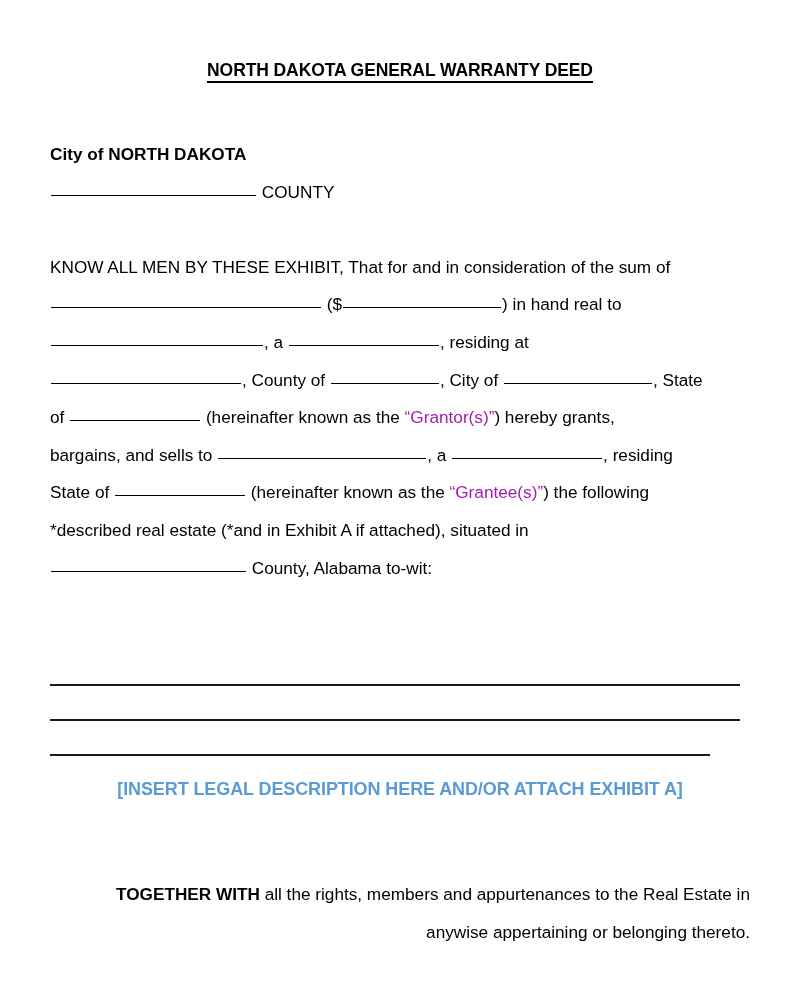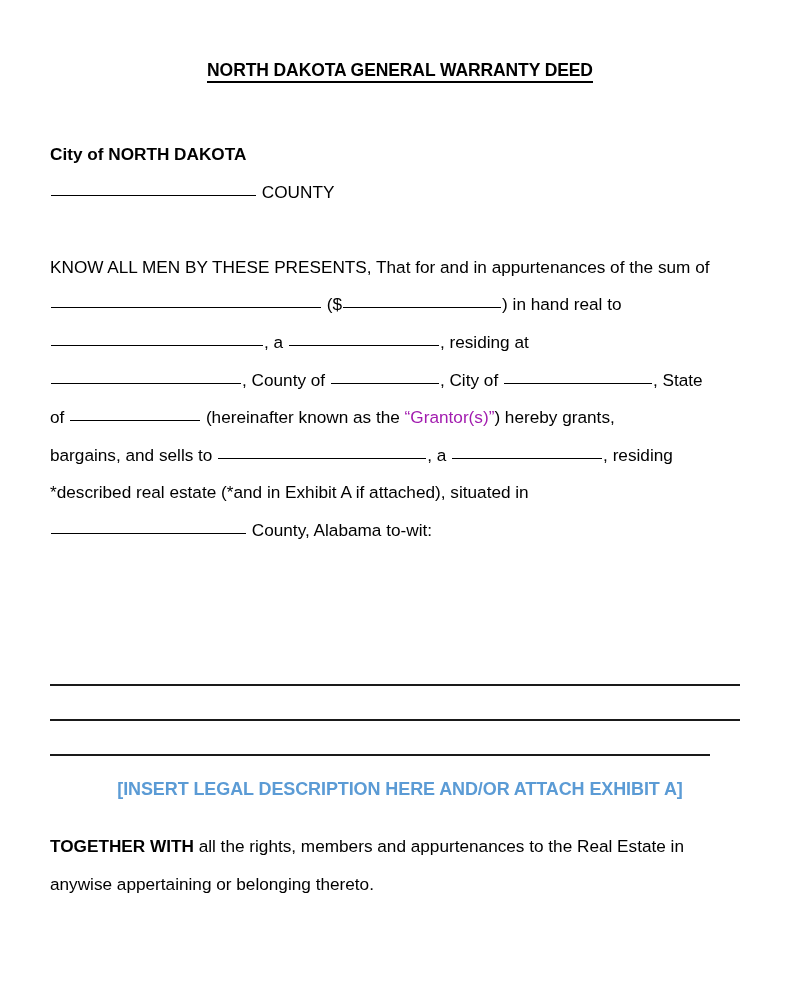--- a/index.html
+++ b/index.html
@@ -101,22 +101,23 @@
     text-align: center;
     font-size: 18px;
     font-weight: bold;
     color: #5b9bd5;
     letter-spacing: -0.1px;
   }
 
   .closing {
     position: absolute;
     left: 50px;
-    top: 828px;
+    top: 876px;
     width: 700px;
+    text-align: right;
   }
 </style>
 </head>
 <body>
 
 <div class="page">
 
   <div class="doc-title">
     <span>NORTH DAKOTA GENERAL WARRANTY DEED</span>
   </div>
@@ -128,21 +129,21 @@
     </div>
 
     <div class="line">
       <span class="blank" style="width:205px"></span>
       <span>COUNTY</span>
     </div>
 
     <div class="spacer"></div>
 
     <div class="line">
-      <span>KNOW ALL MEN BY THESE PRESENTS, That for and in appurtenances of the sum of</span>
+      <span>KNOW ALL MEN BY THESE EXHIBIT, That for and in consideration of the sum of</span>
     </div>
 
     <div class="line">
       <span class="blank" style="width:270px"></span>
       <span>($</span><span class="blank" style="width:158px"></span><span>) in hand real to</span>
     </div>
 
     <div class="line">
       <span class="blank" style="width:212px"></span><span>, a </span><span class="blank" style="width:150px"></span><span>, residing at</span>
     </div>
@@ -153,20 +154,23 @@
 
     <div class="line">
       <span>of </span><span class="blank" style="width:130px"></span><span> (hereinafter known as the </span><span class="blue">“Grantor(s)”</span><span>) hereby grants,</span>
     </div>
 
     <div class="line">
       <span>bargains, and sells to </span><span class="blank" style="width:208px"></span><span>, a </span><span class="blank" style="width:150px"></span><span>, residing</span>
     </div>
 
 
+    <div class="line">
+      <span>State of </span><span class="blank" style="width:130px"></span><span> (hereinafter known as the </span><span class="blue">“Grantee(s)”</span><span>) the following</span>
+    </div>
 
     <div class="line">
       <span>*described real estate (*and in Exhibit A if attached), situated in</span>
     </div>
 
     <div class="line">
       <span class="blank" style="width:195px"></span><span> County, Alabama to-wit:</span>
     </div>
 
   </div>

